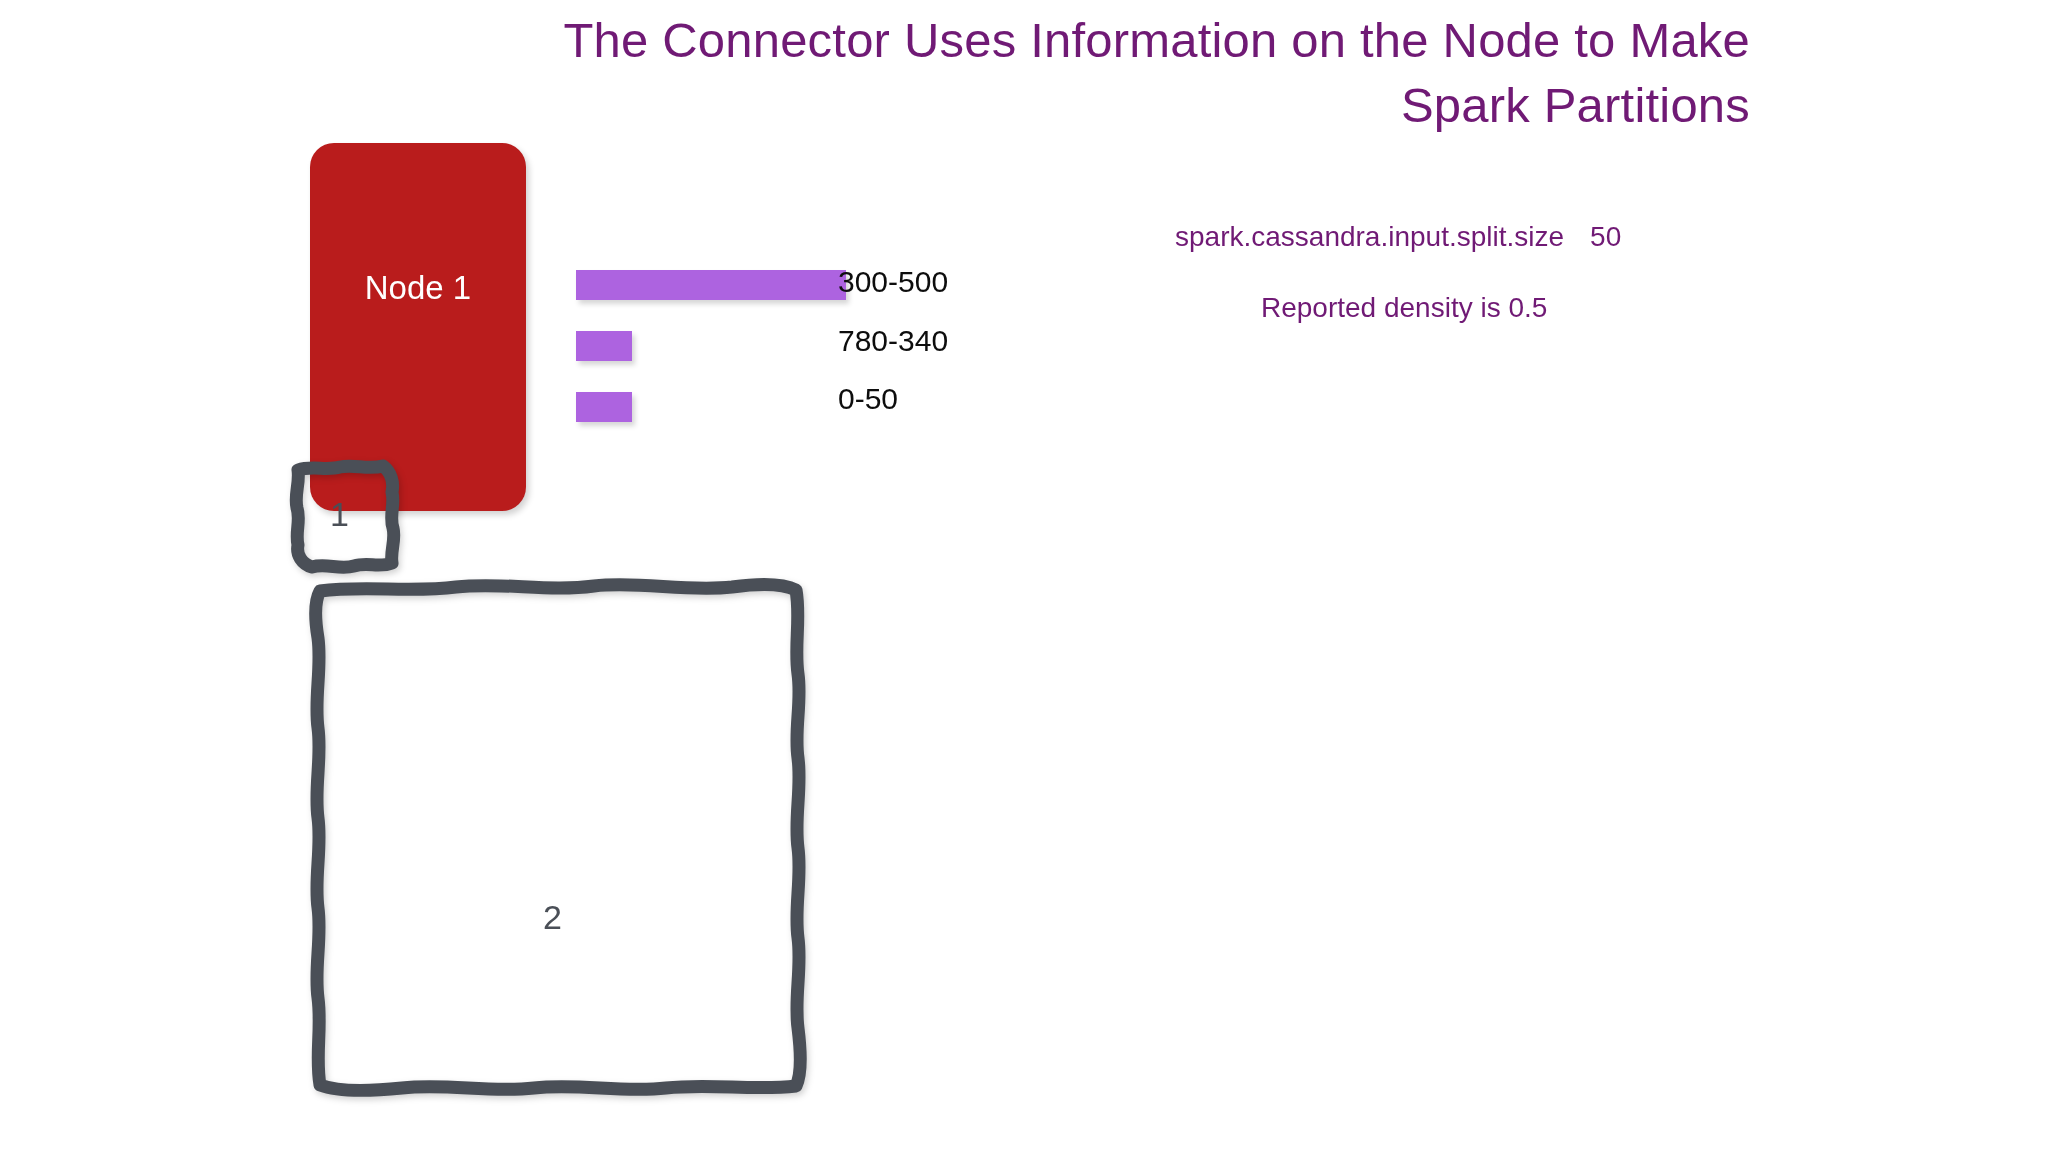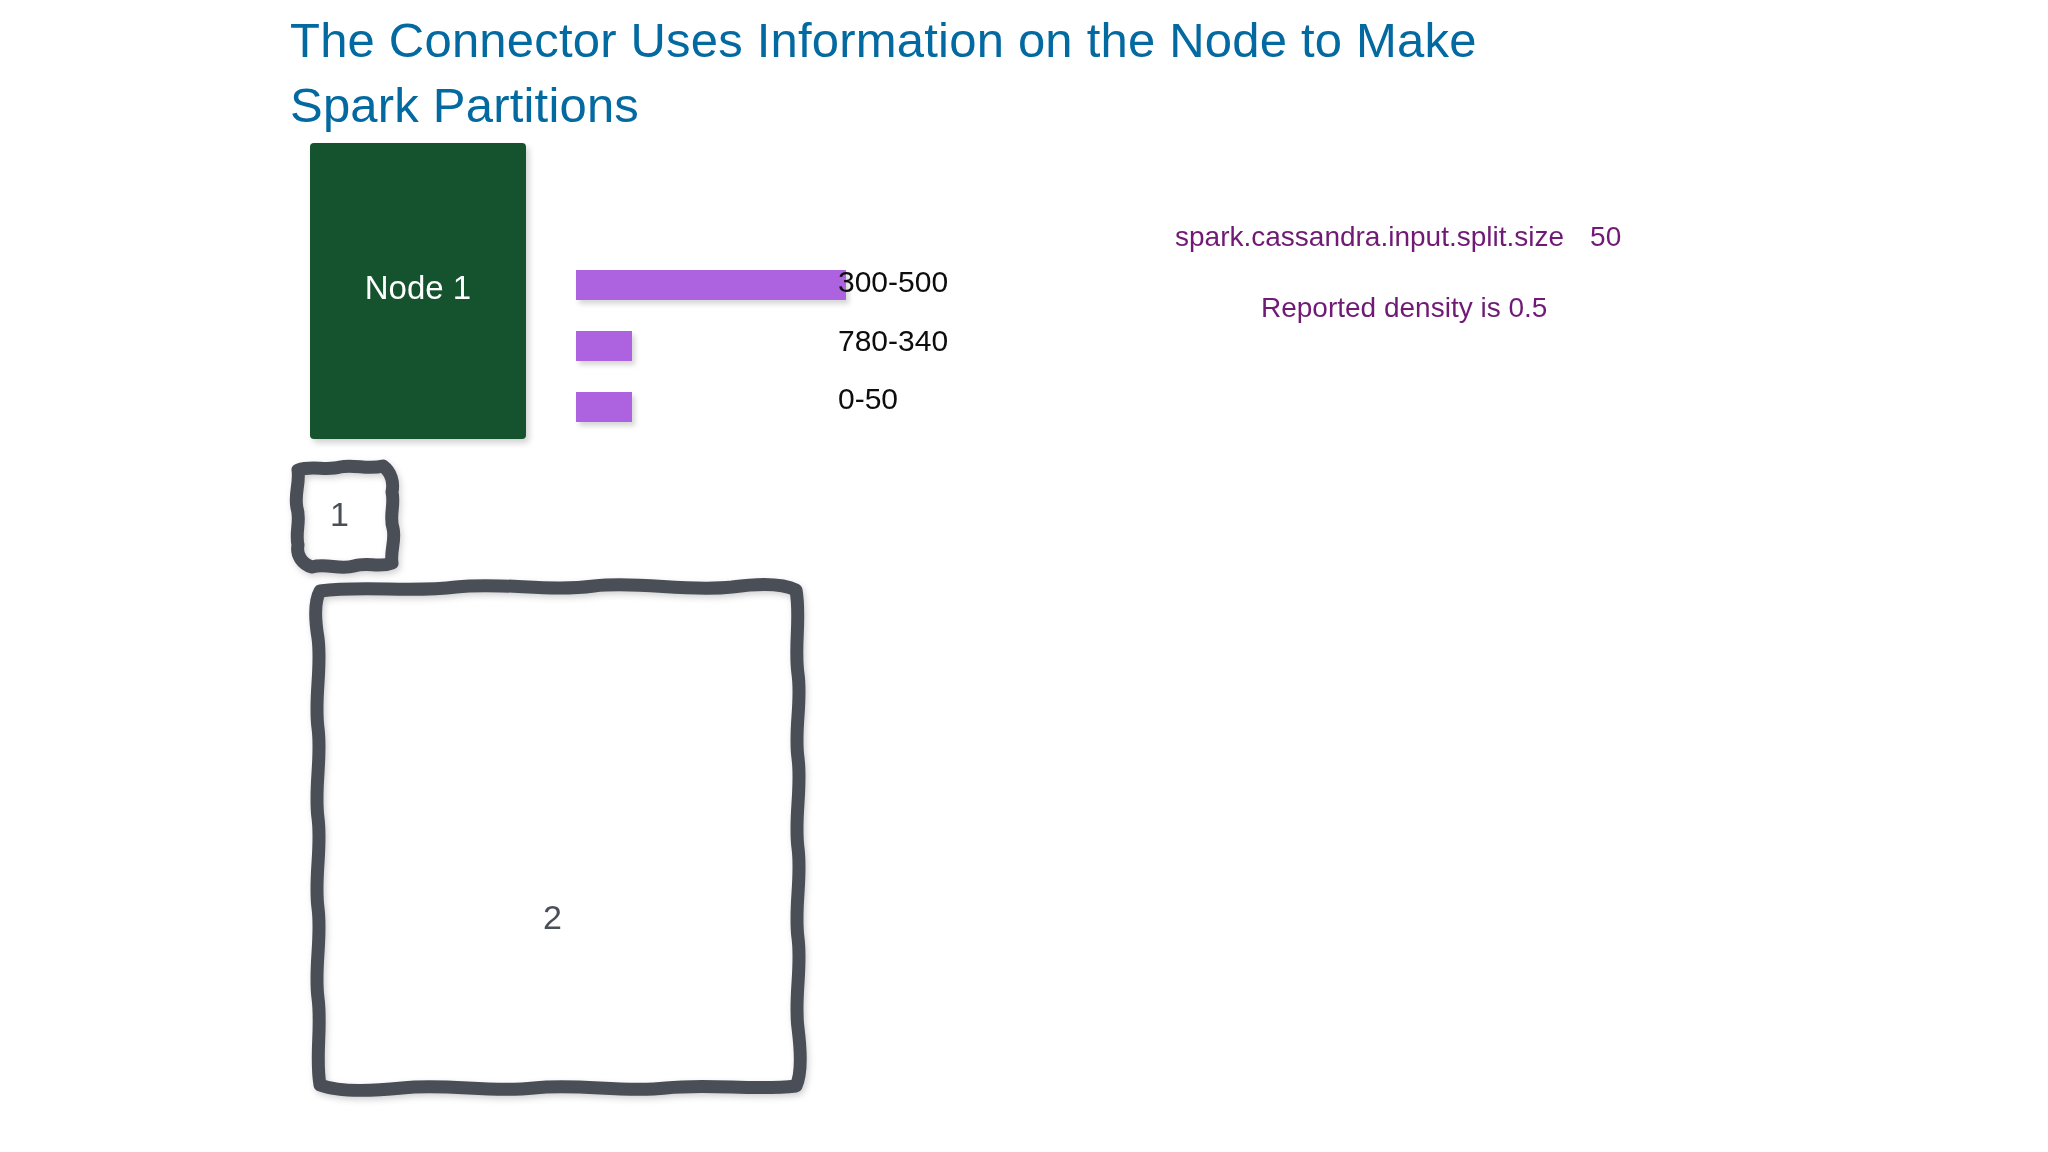--- a/index.html
+++ b/index.html
@@ -15,39 +15,39 @@
     font-family: "Liberation Sans", sans-serif;
     color: #000000;
   }
 
   
   .slide-title {
     position: absolute;
     left: 290px;
     top: 8px;
     width: 1460px;
-    text-align: left;
+    text-align: right;
     font-family: "Liberation Sans", sans-serif;
     font-size: 49px;
     line-height: 65px;
     font-weight: 400;
-    color: #0369a1;
+    color: #701a75;
     letter-spacing: 0.2px;
   }
   .slide-title .title-line { display: block; }
 
   
   .node-card {
     position: absolute;
     left: 310px;
     top: 143px;
     width: 216px;
-    height: 296px;
-    background: #14532d;
-    border-radius: 4px;
+    height: 368px;
+    background: #b91c1c;
+    border-radius: 24px;
     box-shadow: 3px 4px 6px rgba(0,0,0,0.18);
   }
   .node-card-label {
     position: absolute;
     left: 0;
     right: 0;
     top: 126px;
     text-align: center;
     color: #ffffff;
     font-size: 33px;

